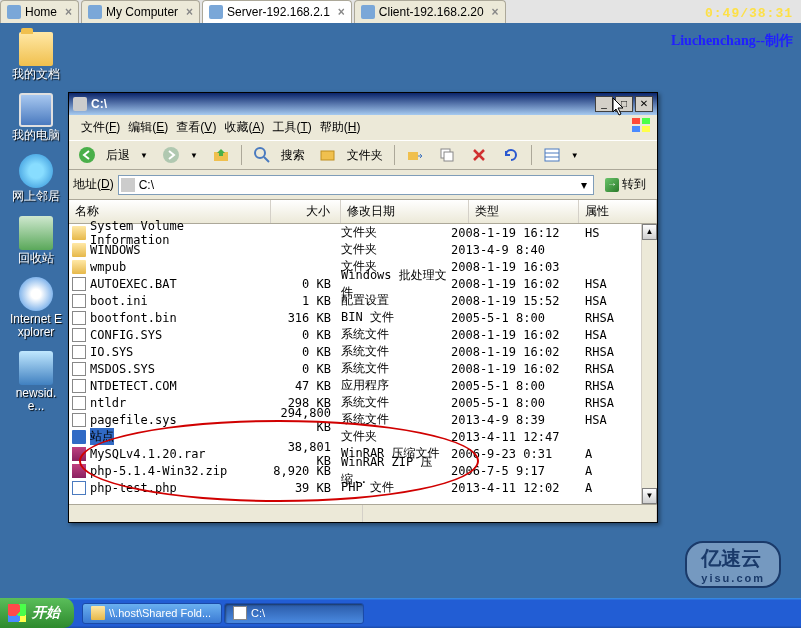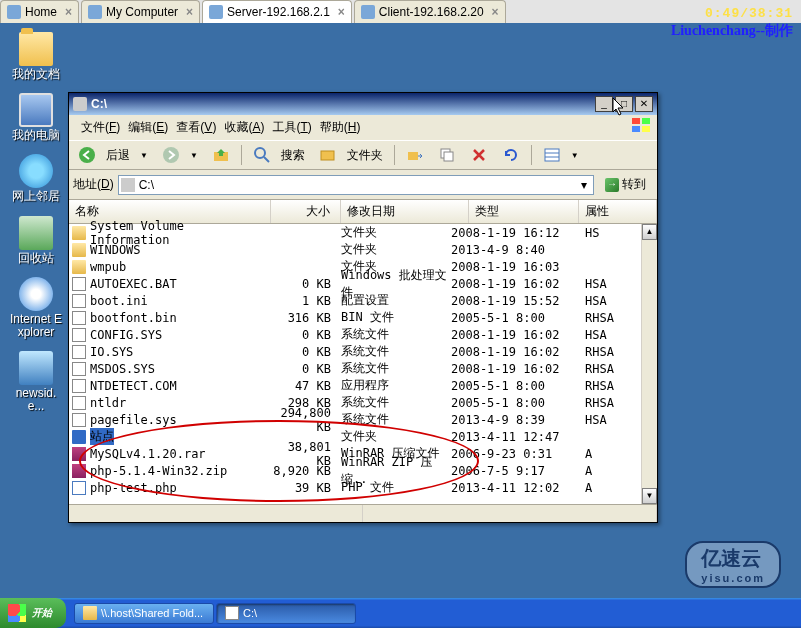--- a/index.html
+++ b/index.html
@@ -5,21 +5,21 @@
   * { margin: 0; padding: 0; box-sizing: border-box; }
   body { font-family: "SimSun", "Microsoft YaHei", sans-serif; font-size: 12px; background: #3a6ea5; width: 801px; height: 628px; overflow: hidden; position: relative; }
 
   
   .vm-tabs { display: flex; background: #e4e4e4; height: 23px; align-items: stretch; }
   .vm-tab { display: flex; align-items: center; padding: 0 6px; border: 1px solid #aca899; border-bottom: none; background: #ece9d8; gap: 4px; border-radius: 4px 4px 0 0; margin-right: 2px; cursor: pointer; }
   .vm-tab.active { background: #fff; }
   .vm-tab .ico { width: 14px; height: 14px; }
   .vm-tab .x { color:#888; margin-left:4px; font-weight:bold; }
   .clock { position:absolute; right:8px; top:6px; color:#fde047; font-family: "Courier New", monospace; font-size:13px; font-weight:bold; letter-spacing:1px;}
-  .brand { position:absolute; right:8px; top:22px; color:#2020ff; font-weight:bold; font-size:14px; font-family:"SimSun";}
+  .brand { position:absolute; right:8px; top:32px; color:#2020ff; font-weight:bold; font-size:14px; font-family:"SimSun";}
 
   
   .desktop-icons { position:absolute; left:8px; top:32px; width:56px; }
   .di { text-align:center; color:#fff; margin-bottom:12px; cursor:pointer; }
   .di .box { width:34px; height:34px; margin:0 auto 2px; }
   .di .lbl { font-size:12px; text-shadow: 1px 1px 1px #000; word-break: break-all; line-height:1.1; }
   
   
   .ic-folder-open { background: linear-gradient(#ffe8a6,#f0c04e); border-radius:2px; position:relative; }
   .ic-folder-open:before { content:""; position:absolute; top:-4px; left:2px; width:12px; height:6px; background:#f0c04e; border-radius:2px 2px 0 0;}
@@ -76,21 +76,21 @@
   .scrollbar { position:absolute; right:0; top:0; bottom:0; width:16px; background:#ece9d8; border-left:1px solid #d4d0c8;}
   .sbtn { height:16px; background:linear-gradient(#fefefe,#d0d0d0); border:1px solid #808080; text-align:center; font-size:8px; line-height:14px; cursor:pointer;}
   .status { height:18px; border-top:1px solid #aca899; background:#ece9d8; display:flex;}
   .status > div { padding:2px 6px; border-right:1px solid #d4d0c8; flex:1;}
 
   
   .ellipse { position:absolute; border:2px solid #d00000; border-radius:50%; pointer-events:none; }
 
   
   .taskbar { position:absolute; left:0; right:0; bottom:0; height:30px; background: linear-gradient(#3a92e8,#225dd4 8%,#225dd4 92%,#1a4aa8); display:flex; align-items:center;}
-  .start { height:30px; background: linear-gradient(#5abe5a,#2d8a2d); color:#fff; font-weight:bold; display:flex; align-items:center; padding:0 14px 0 8px; border-radius:0 10px 10px 0; gap:6px; cursor:pointer; font-style:italic; font-size:10px;}
+  .start { height:30px; background: linear-gradient(#5abe5a,#2d8a2d); color:#fff; font-weight:bold; display:flex; align-items:center; padding:0 14px 0 8px; border-radius:0 10px 10px 0; gap:6px; cursor:pointer; font-style:italic; font-size:14px;}
   .start .logo { width:18px; height:18px; background:
     radial-gradient(circle at 25% 25%, #ff4a4a 40%, transparent 41%),
     radial-gradient(circle at 75% 25%, #4aff4a 40%, transparent 41%),
     radial-gradient(circle at 25% 75%, #4a8aff 40%, transparent 41%),
     radial-gradient(circle at 75% 75%, #ffff4a 40%, transparent 41%); }
   .tasks { display:flex; gap:2px; margin-left:8px; height:21px;}
   .task { background: linear-gradient(#6ab0f0,#3a7ad4); color:#fff; display:flex; align-items:center; padding:0 8px; border-radius:3px; gap:4px; border:1px solid #1a4aa8; cursor:pointer; font-size:11px; min-width:140px;}
   .task.active { background: linear-gradient(#2a5aa8,#4a8ae0); box-shadow: inset 1px 1px 2px rgba(0,0,0,.4);}
 
   

